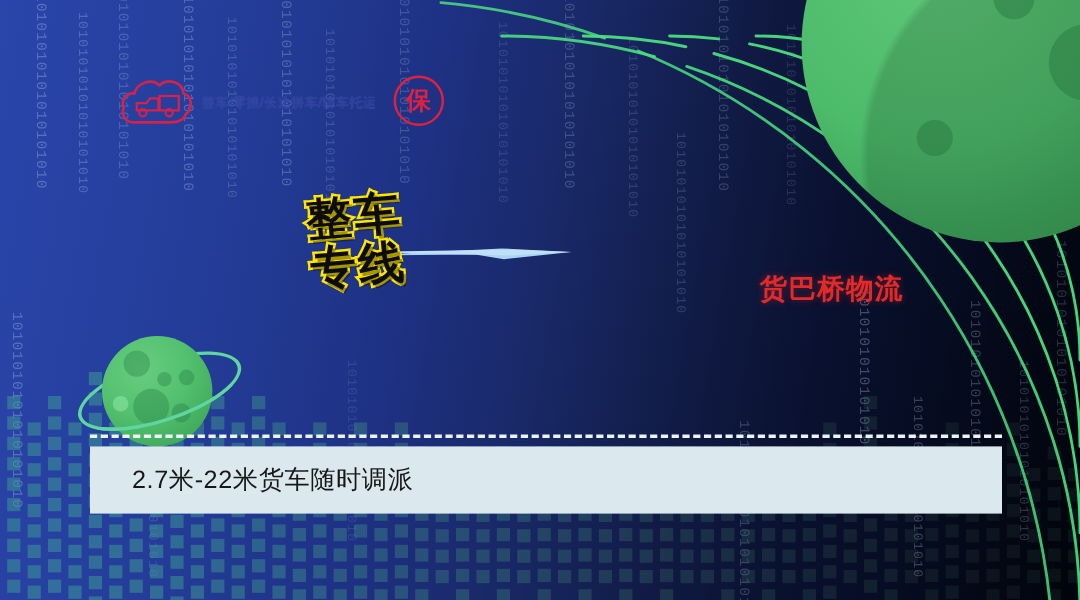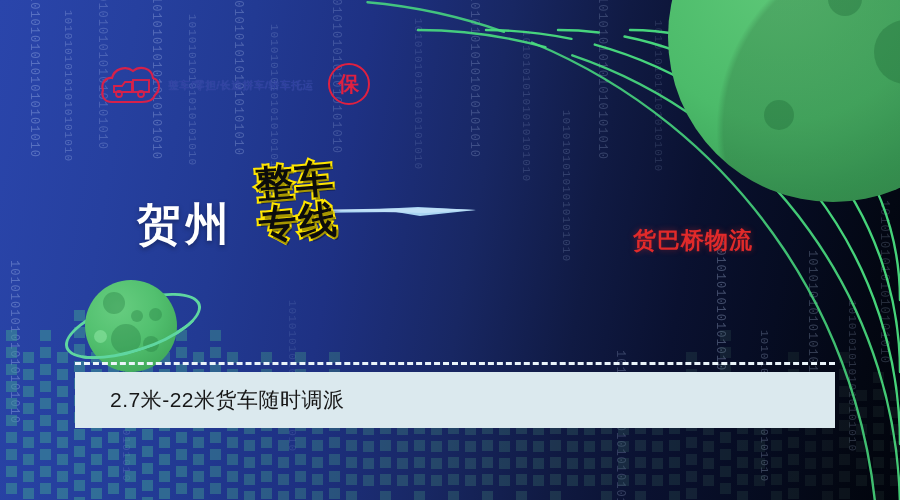--- a/index.html
+++ b/index.html
@@ -625,21 +625,20 @@
       <rect x="33" y="18" width="16" height="12" fill="none" stroke="#d6214a" stroke-width="1.9"></rect>
       <circle cx="19" cy="32" r="3" fill="none" stroke="#d6214a" stroke-width="1.8"></circle>
       <circle cx="41" cy="32" r="3" fill="none" stroke="#d6214a" stroke-width="1.8"></circle>
     </svg>
     <div class="logo-texts">
       <div class="logo-sub">整车/零担/长途拼车/轿车托运</div>
     </div>
     <div class="bao">保</div>
   </div>
 
-  <div class="city-left">贺州</div>
 
   <svg class="arrow" width="180" height="28" viewBox="0 0 180 28">
     <path d="M2 17 L118 11 L176 14 L120 20 L96 16 Z" fill="#a9d4f2"></path>
     <path d="M0 14 L126 12 L176 14 L126 17 Z" fill="#bfe0f7"></path>
   </svg>
 
   <div class="zc-block">
     <div class="zc-line">整车</div>
     <div class="zc-line l2">专线</div>
   </div>

